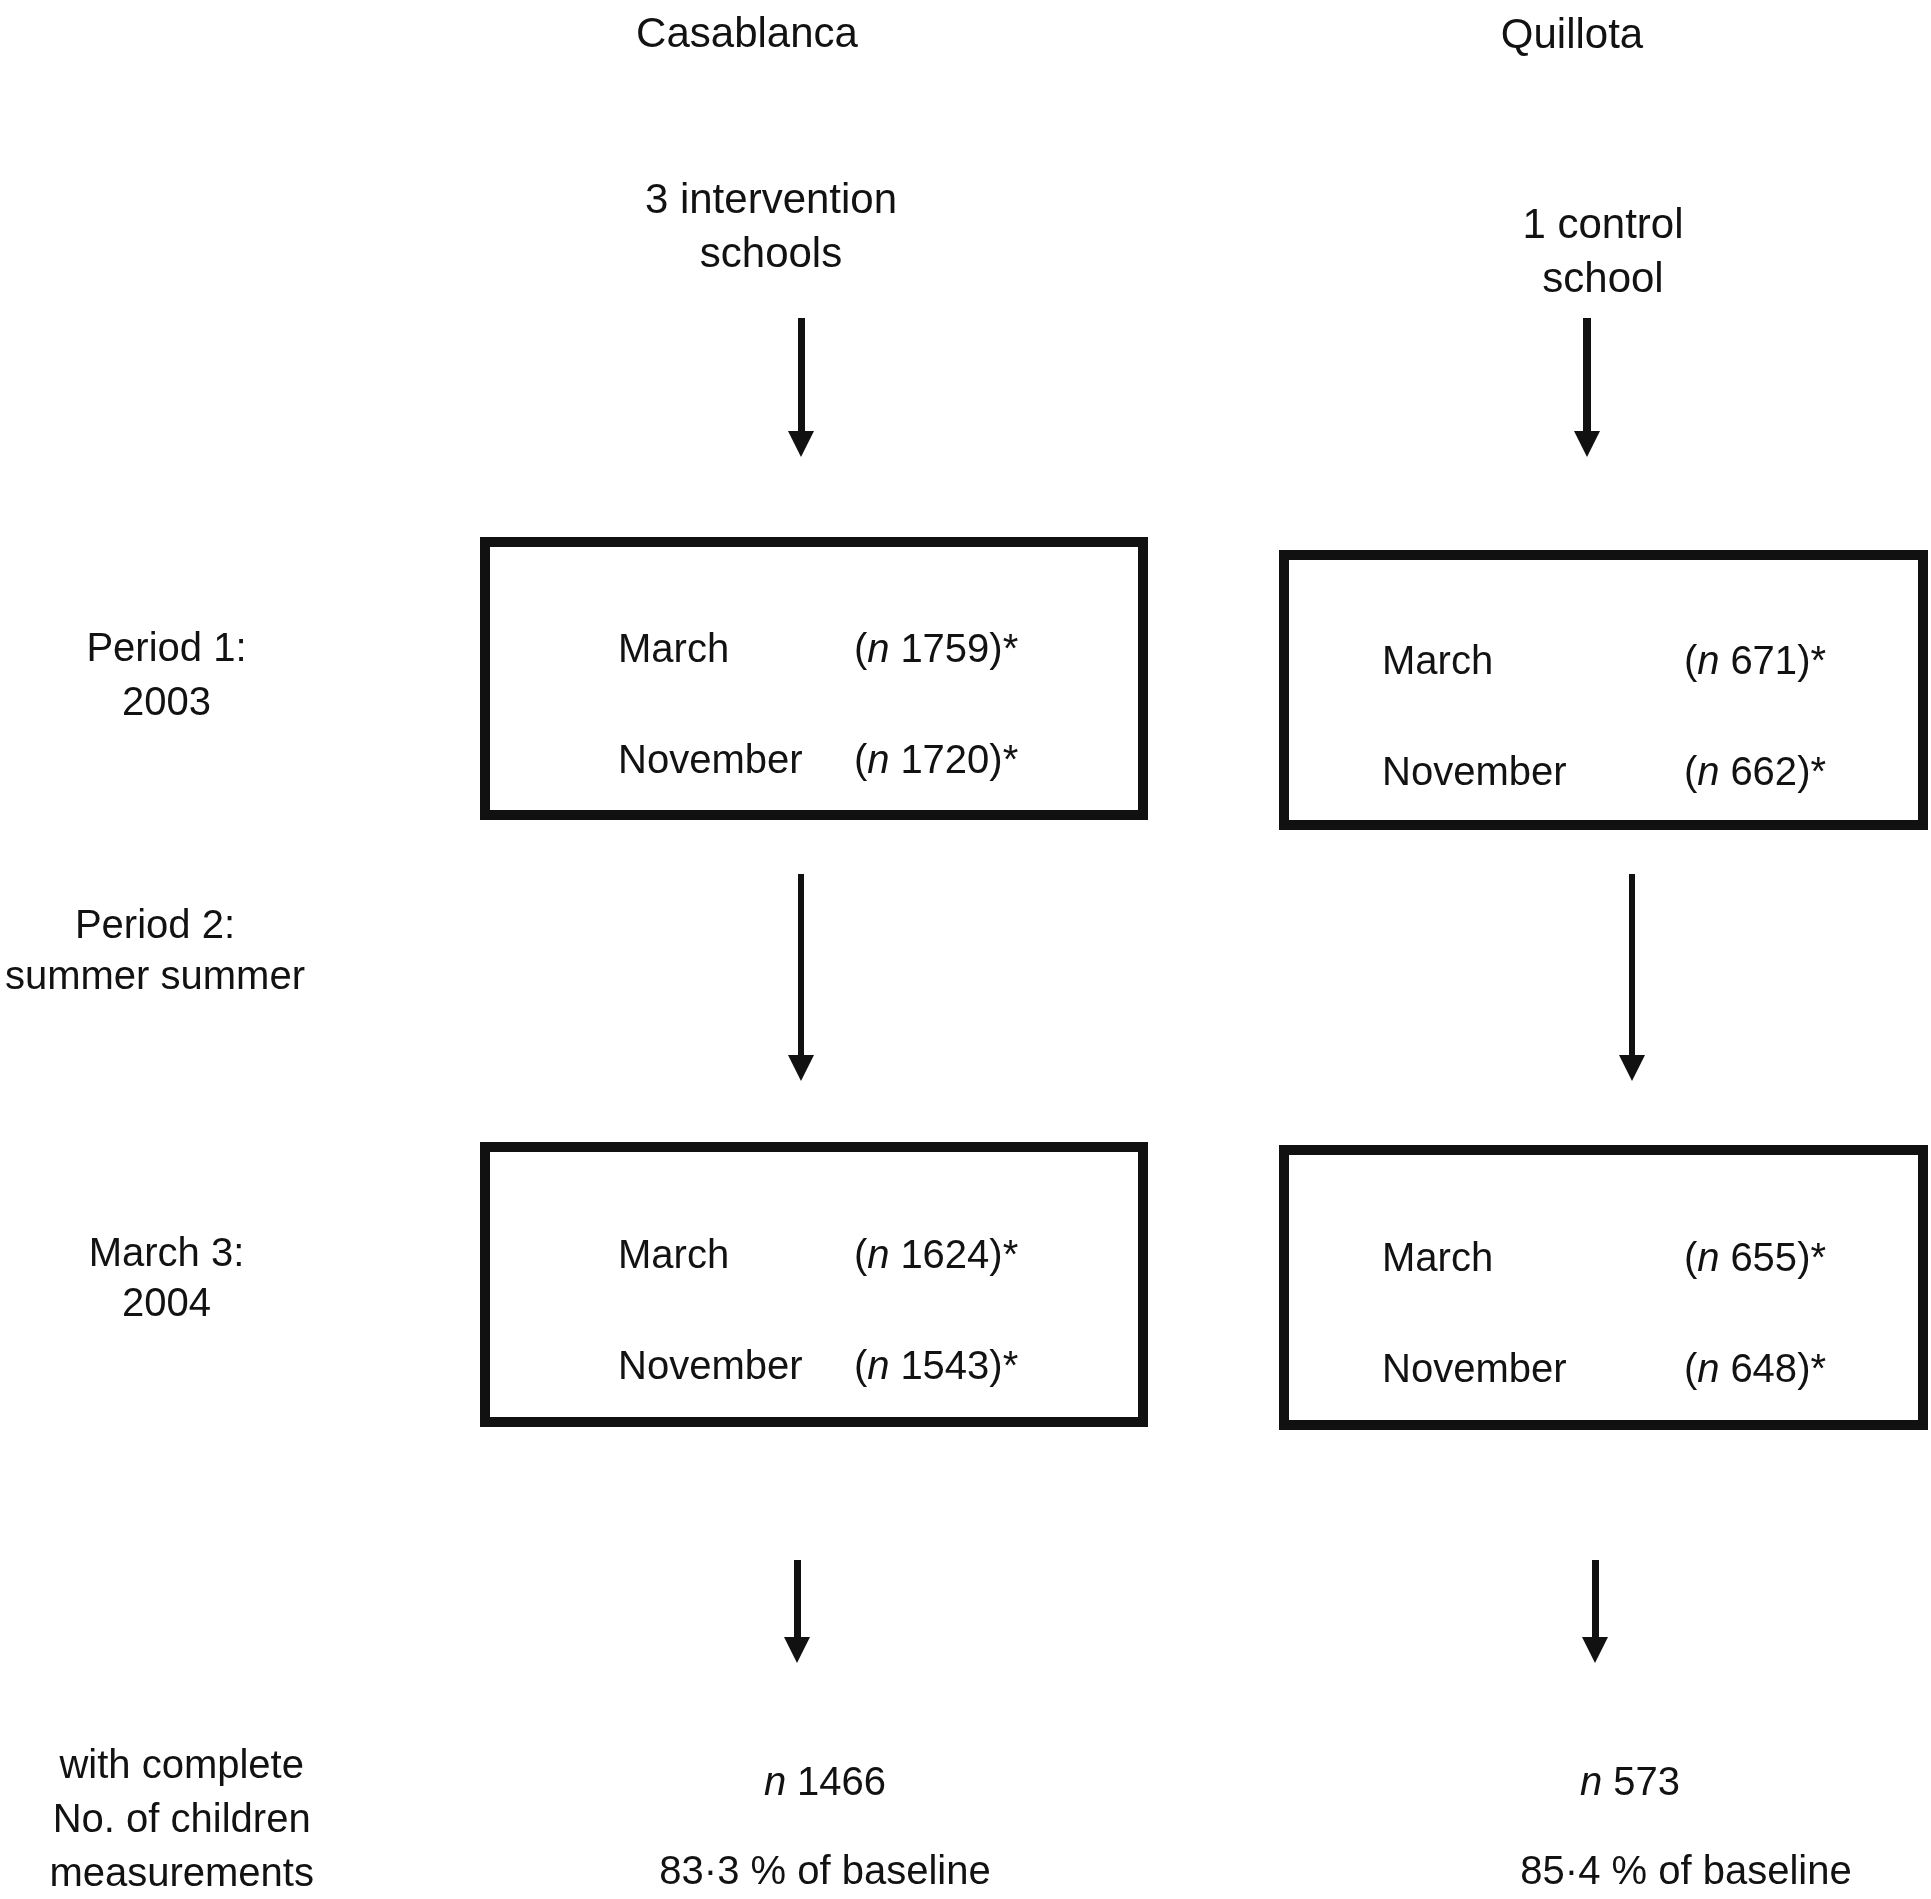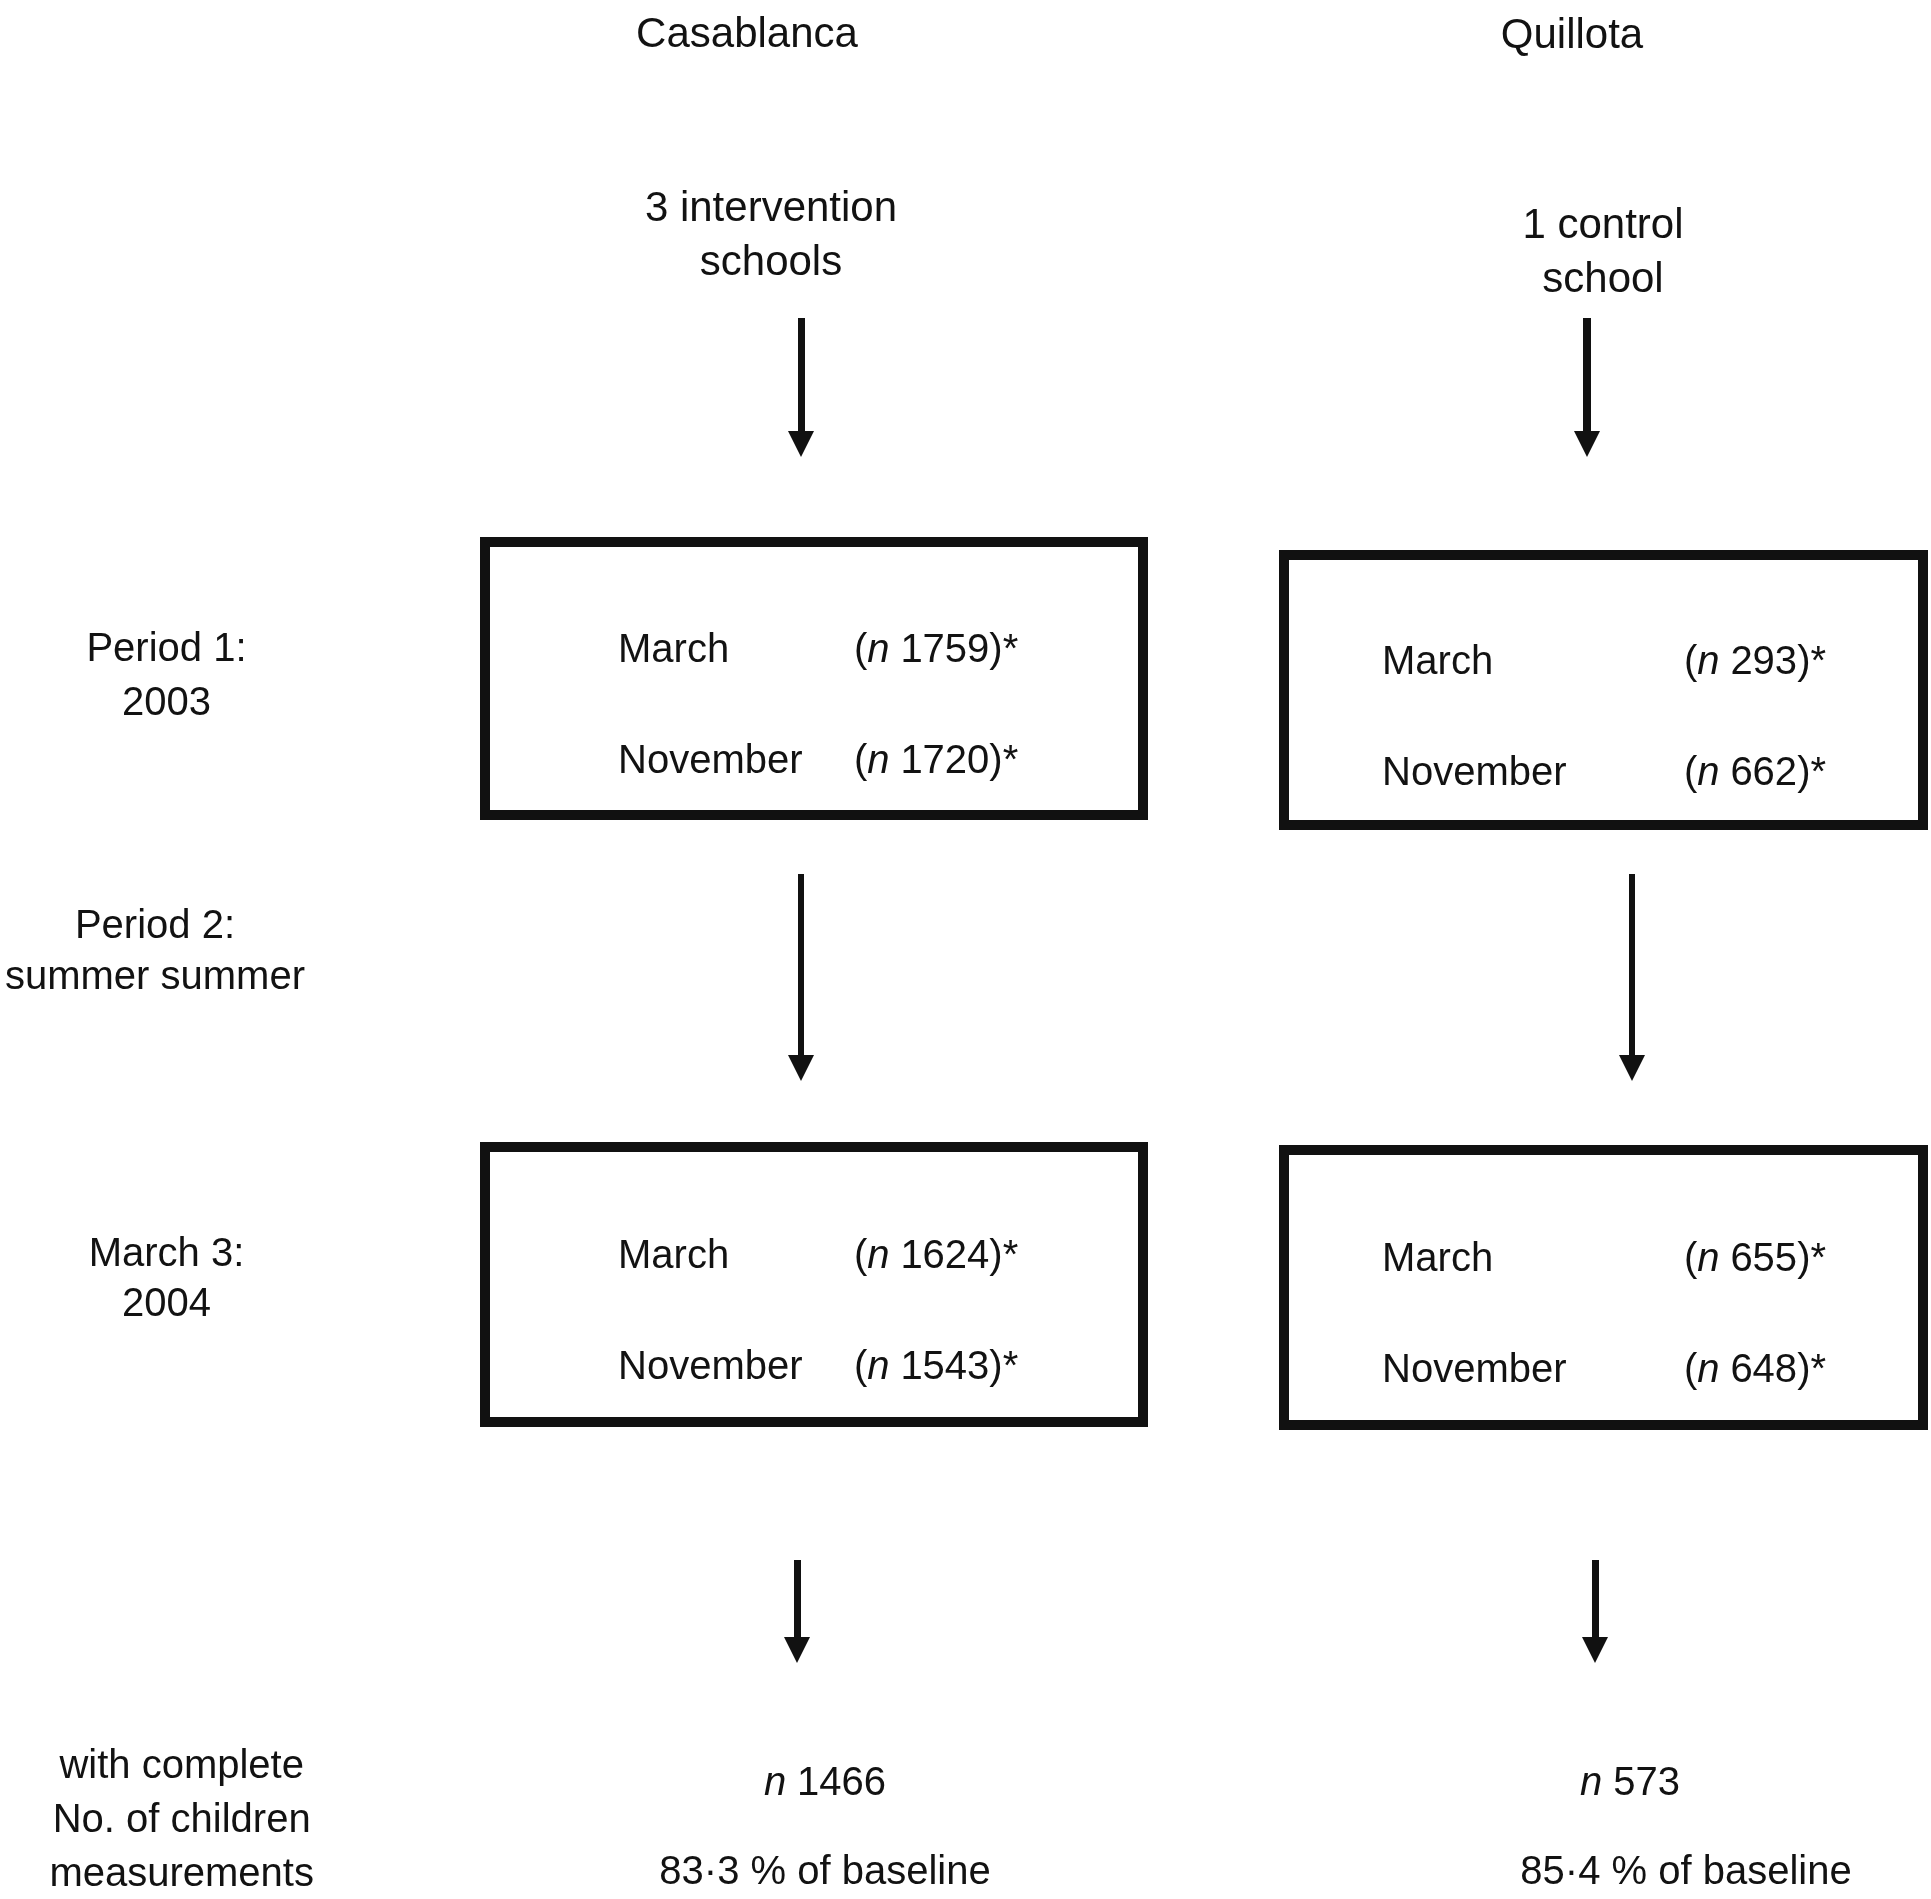--- a/index.html
+++ b/index.html
@@ -48,21 +48,21 @@
   .final-n{font-size:40px;line-height:46px;}
   .final-pct{font-size:40px;line-height:46px;}
 </style>
 </head>
 <body>
 
 <div class="abs ctr title" style="left:476px;top:7.7px;width:542px;">Casablanca</div>
 
 <div class="abs ctr title" style="left:1301px;top:9.3px;width:542px;">Quillota</div>
 
-<div class="abs ctr sub" style="left:500px;top:180px;width:542px;">
+<div class="abs ctr sub" style="left:500px;top:172px;width:542px;">
   <span class="ln" style="display:block;">3 intervention</span>
   <span class="ln" style="display:block;">schools</span>
 </div>
 
 <div class="abs ctr sub" style="left:1332px;top:197px;width:542px;">
   <span class="ln" style="display:block;">1 control</span>
   <span class="ln" style="display:block;">school</span>
 </div>
 
 <div class="abs ctr lab" style="left:0px;top:620px;width:333px;line-height:54px;">
@@ -102,21 +102,21 @@
   </div>
   <div class="boxrow">
     <span class="month">November</span>
     <span class="nval"><span>(</span><span class="nvar">n</span><span class="count">1720</span><span>)*</span></span>
   </div>
 </div>
 
 <div class="databox box-quil" style="left:1279px;top:550px;width:649px;height:280px;">
   <div class="boxrow">
     <span class="month">March</span>
-    <span class="nval"><span>(</span><span class="nvar">n</span><span class="count">293</span><span>)*</span></span>
+    <span class="nval"><span>(</span><span class="nvar">n</span><span class="count">671</span><span>)*</span></span>
   </div>
   <div class="boxrow">
     <span class="month">November</span>
     <span class="nval"><span>(</span><span class="nvar">n</span><span class="count">662</span><span>)*</span></span>
   </div>
 </div>
 
 <div class="arrow" style="left:788px;top:874px;">
   <div class="shaft" style="height:181px;width:6.2px;"></div>
   <div class="head"></div>

